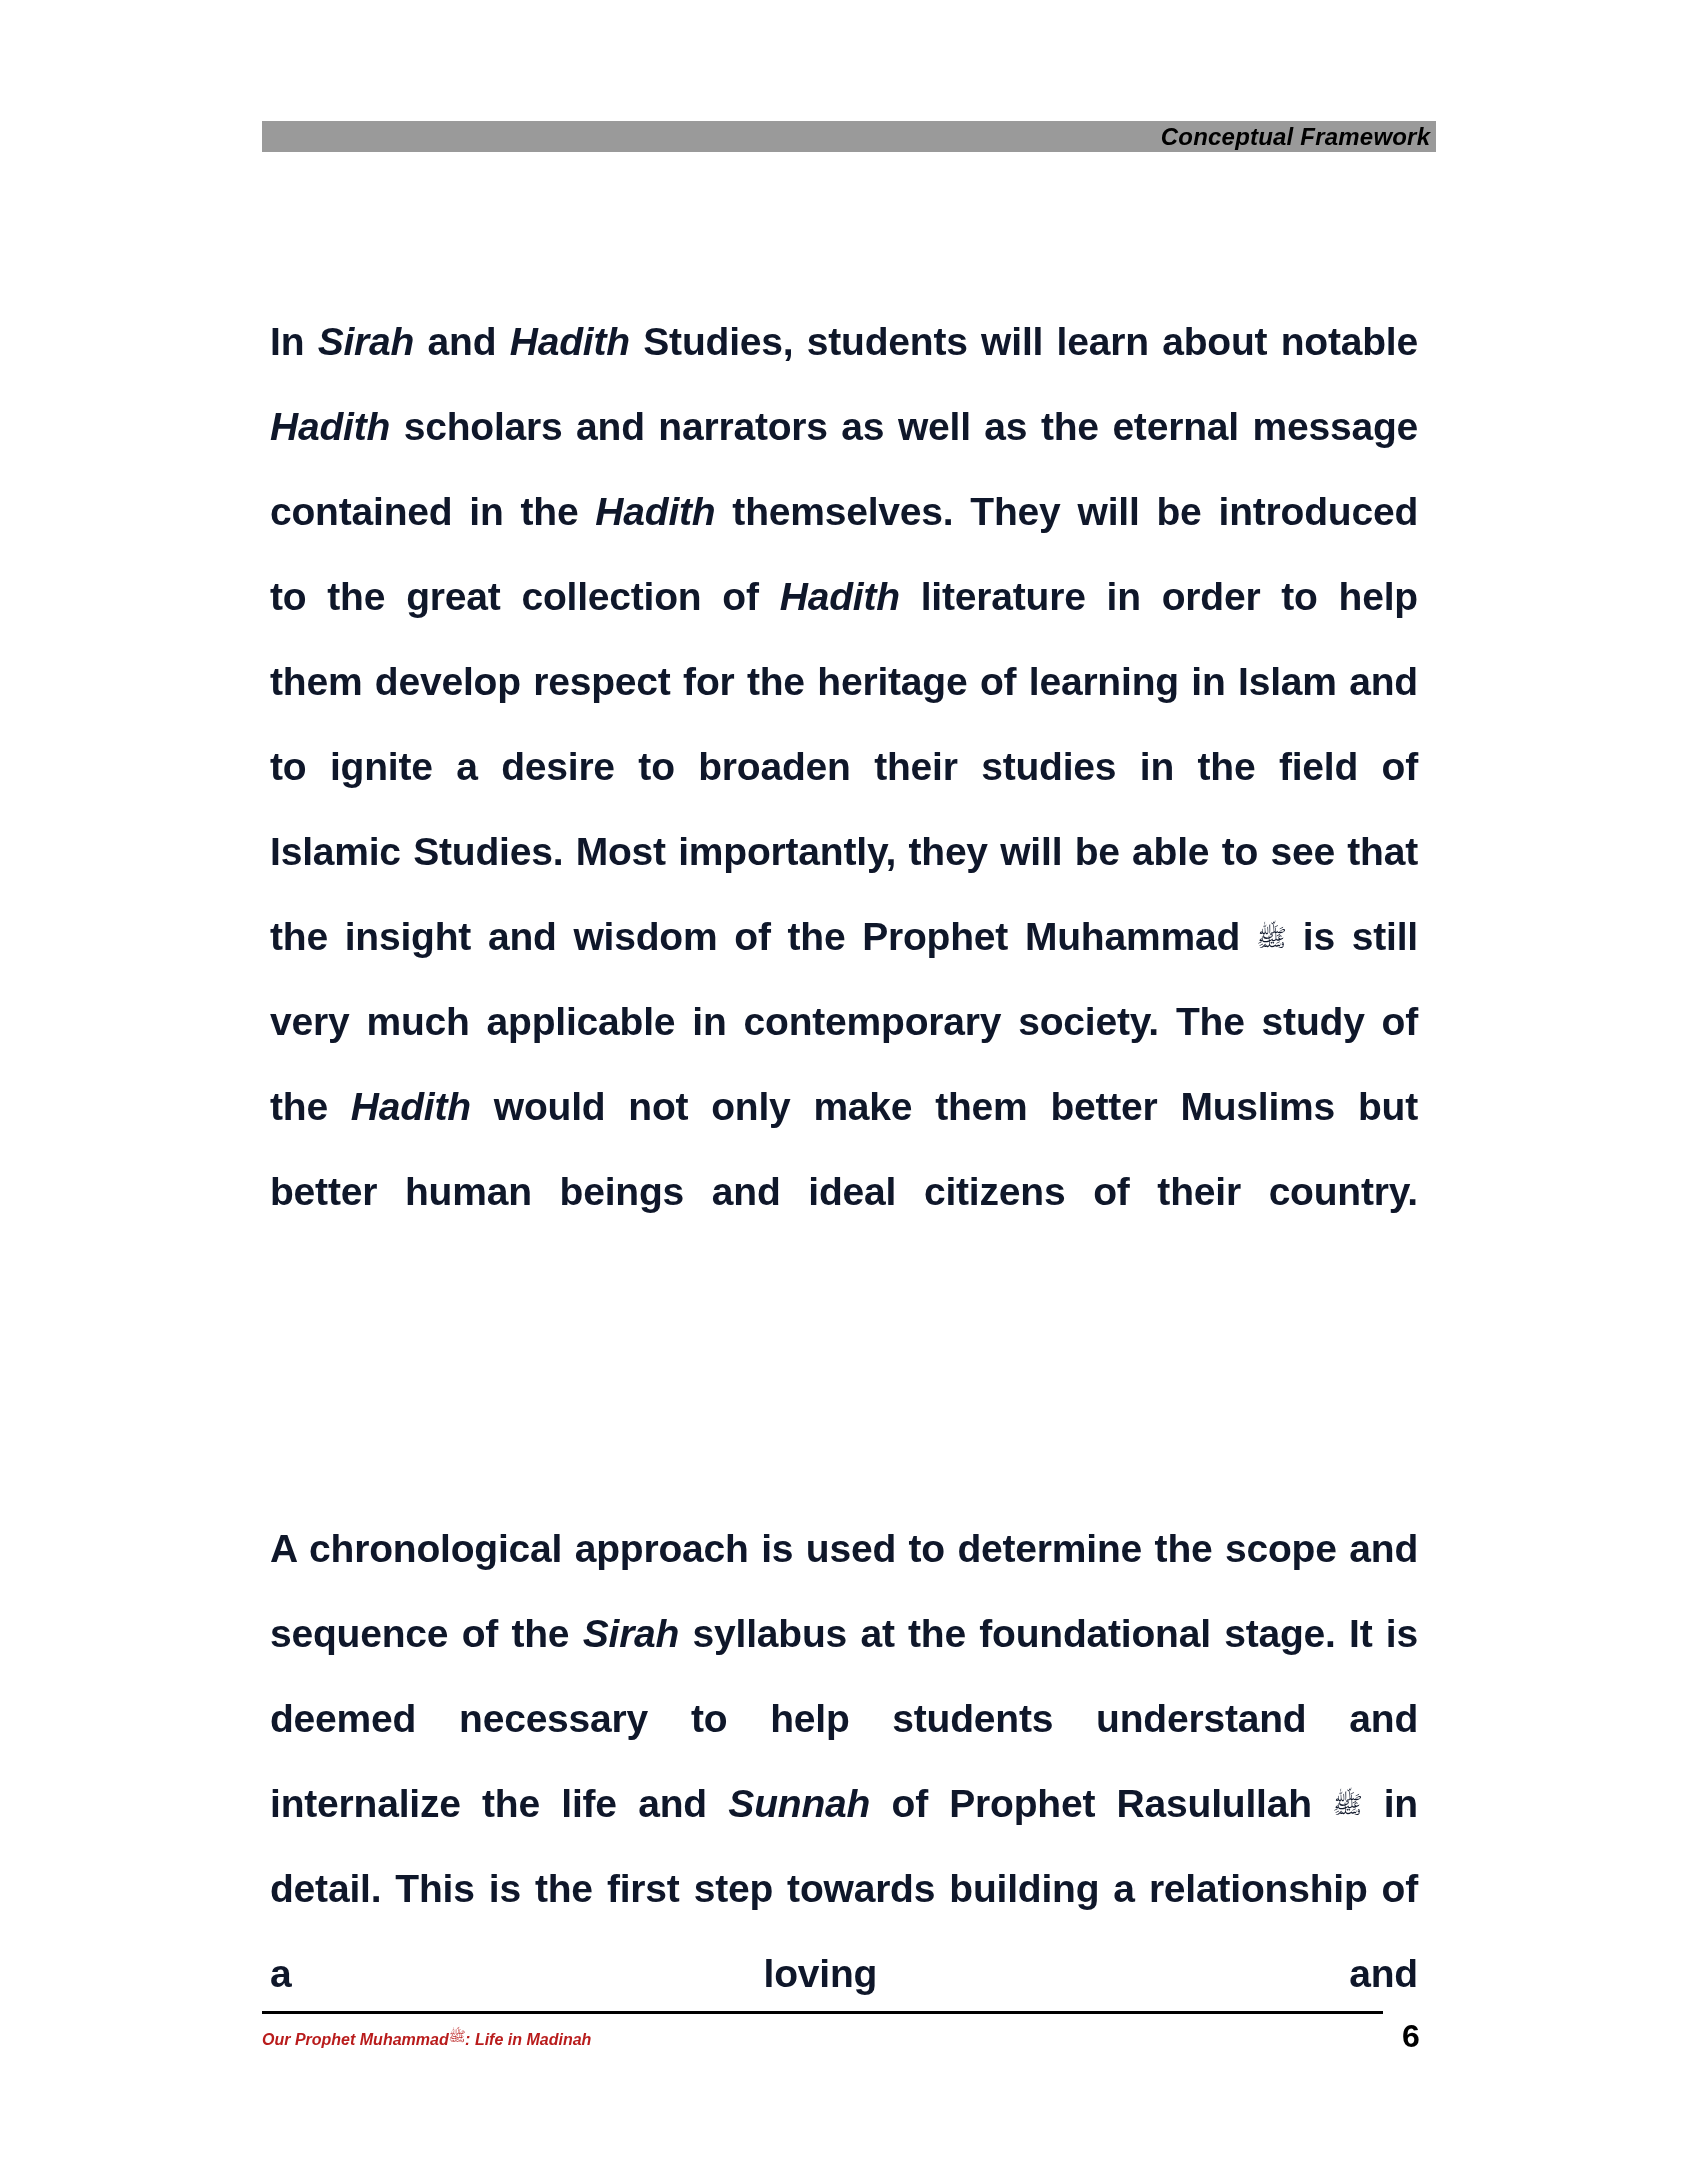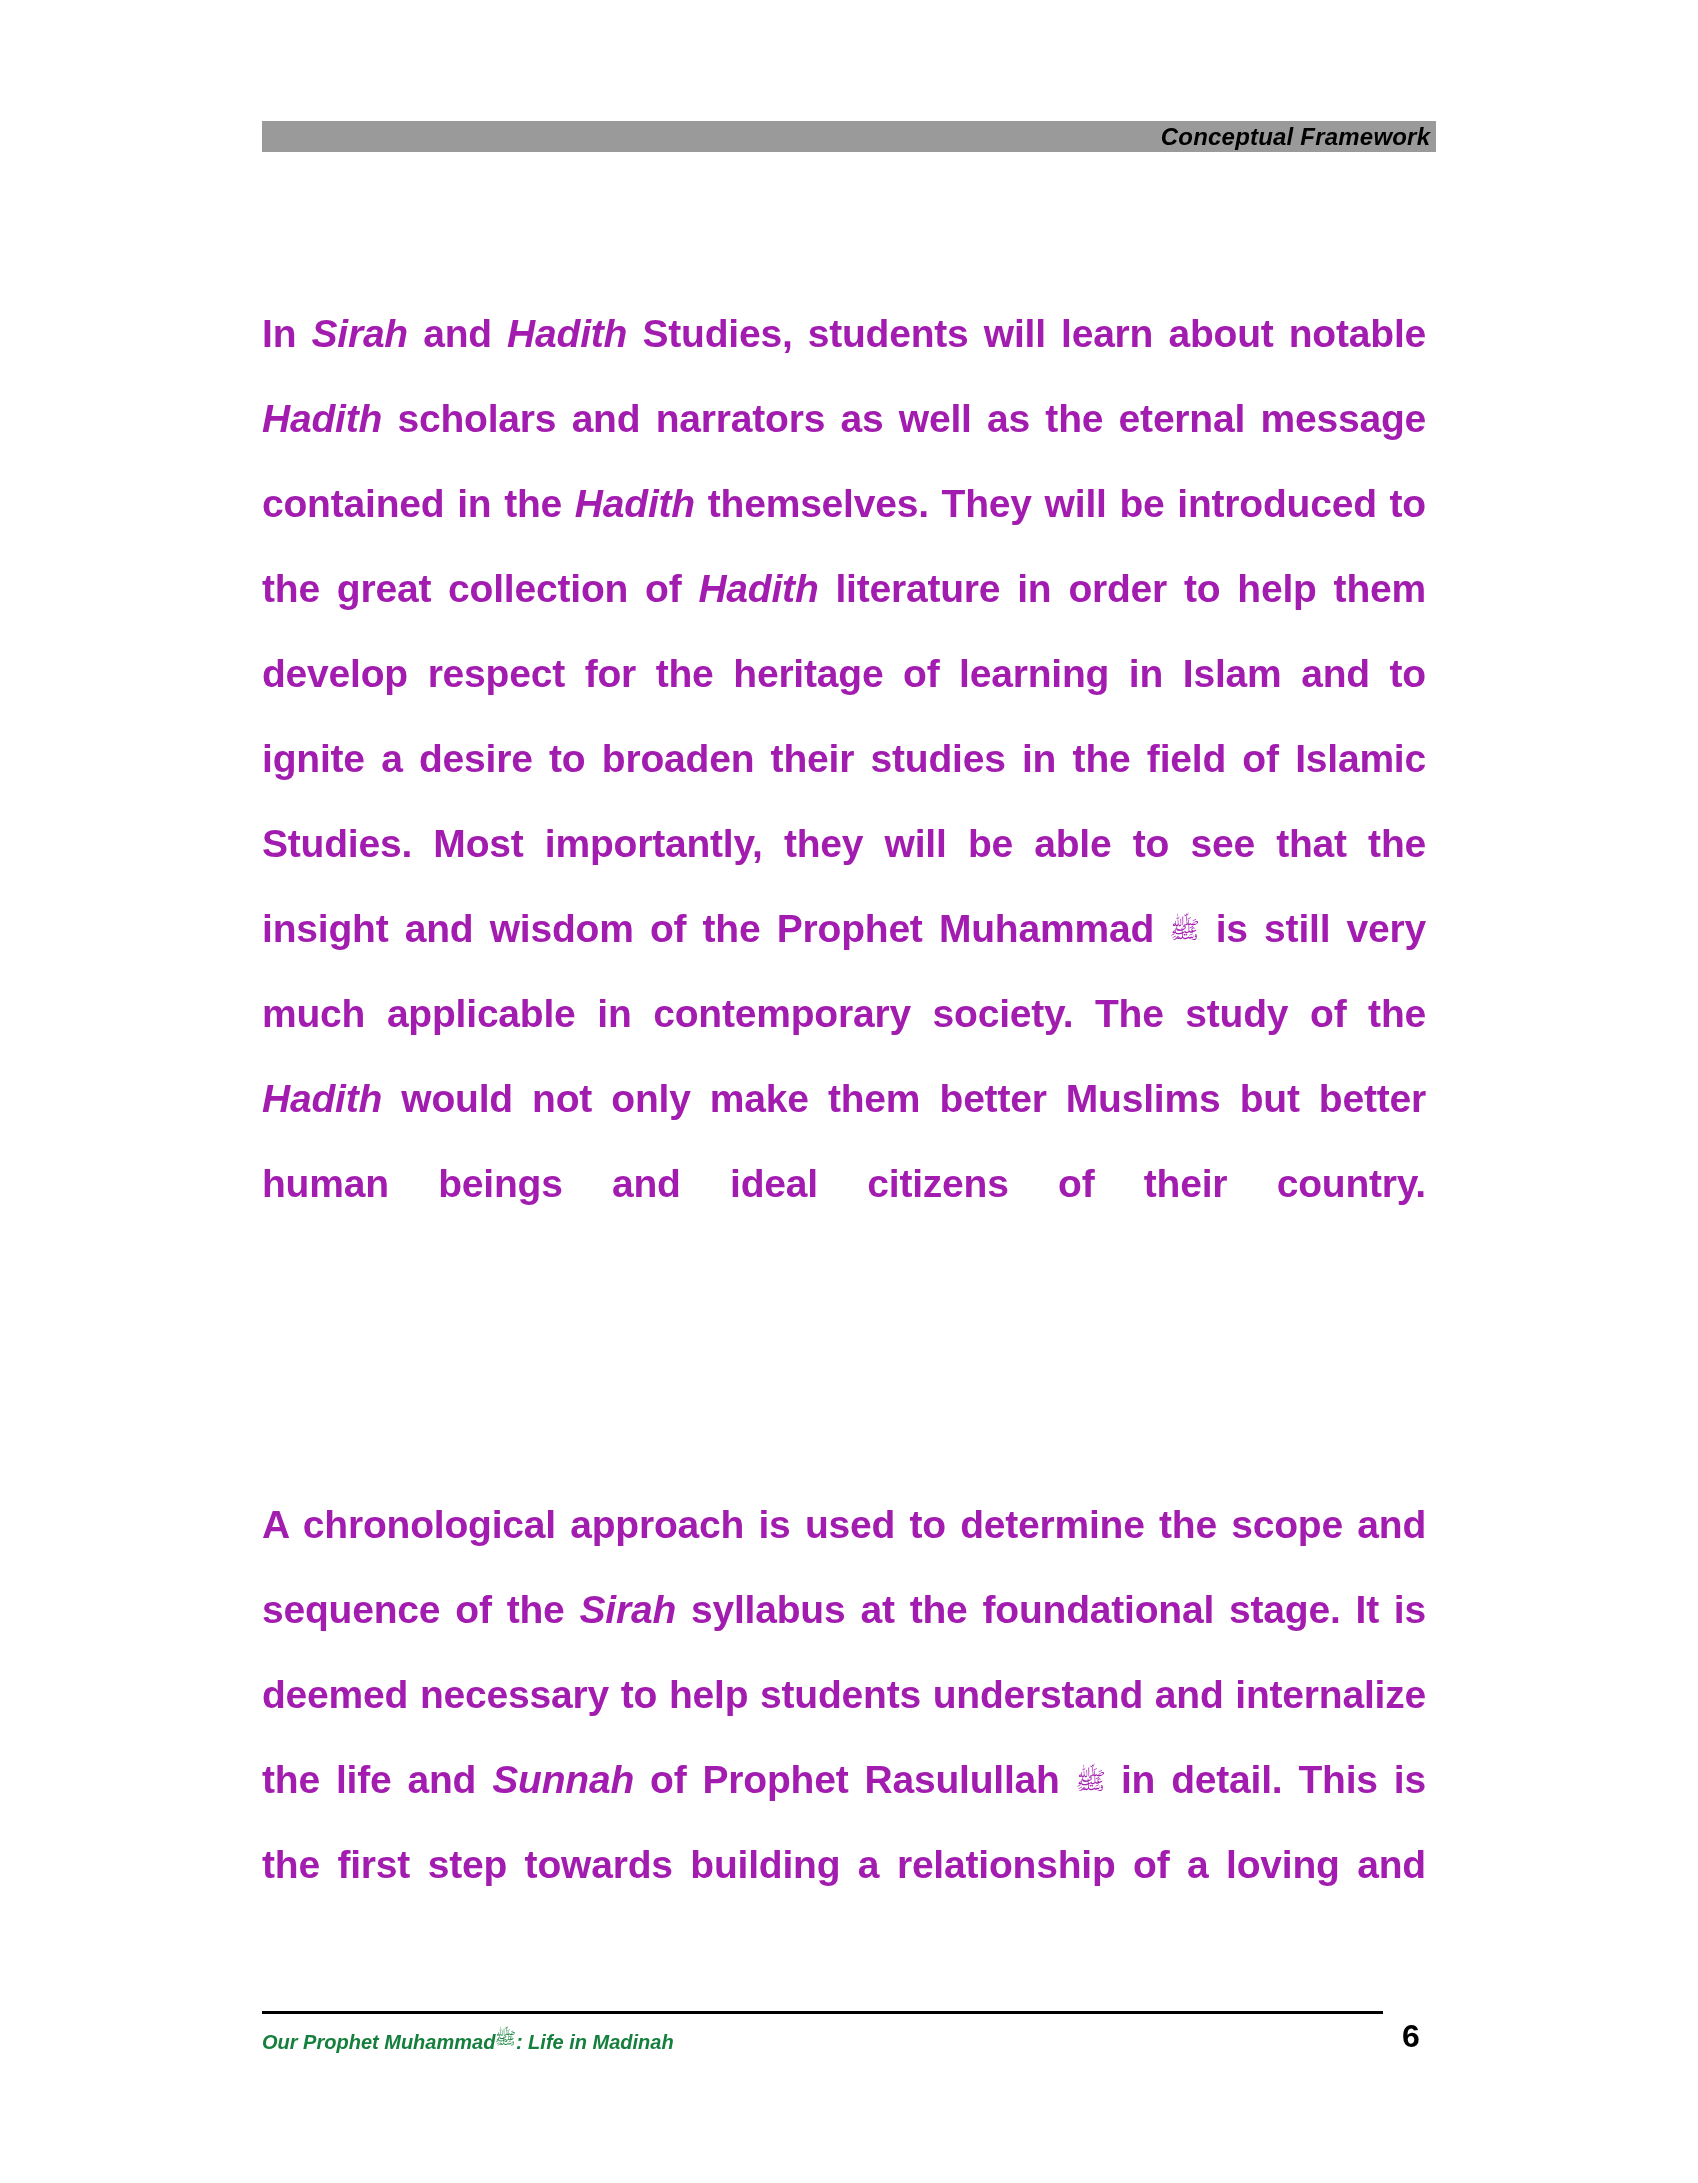--- a/index.html
+++ b/index.html
@@ -47,29 +47,29 @@
 
   
   .content {
     position: absolute;
     left: 262px;
     top: 291px;
     width: 1164px;
   }
 
   .body-par {
-    margin: 0;
+    margin: 8px;
     font-size: 39px;
     font-weight: bold;
     line-height: 85px;
     text-align: justify;
     text-justify: inter-word;
     letter-spacing: -0.2px;
     word-spacing: 0.5px;
-    color: #a21caf;
+    color: #0f172a;
   }
   .body-par .em {
     font-style: italic;
     font-weight: bold;
   }
 
   
   .body-par::after {
     content: "";
     display: inline-block;
@@ -112,25 +112,25 @@
     left: 262px;
     top: 2011px;
     width: 1121px;
     height: 2.9px;
     background: #000;
   }
   .footer-text {
     position: absolute;
     left: 262px;
     top: 2030px;
-    font-size: 20px;
+    font-size: 16px;
     font-weight: bold;
     font-style: italic;
     white-space: nowrap;
-    color: #15803d;
+    color: #b91c1c;
   }
   .footer-text .pbuh {
     font-style: normal;
     font-size: 0.85em;
     vertical-align: 0.30em;
   }
   .page-number {
     position: absolute;
     left: 1402px;
     top: 2018px;

